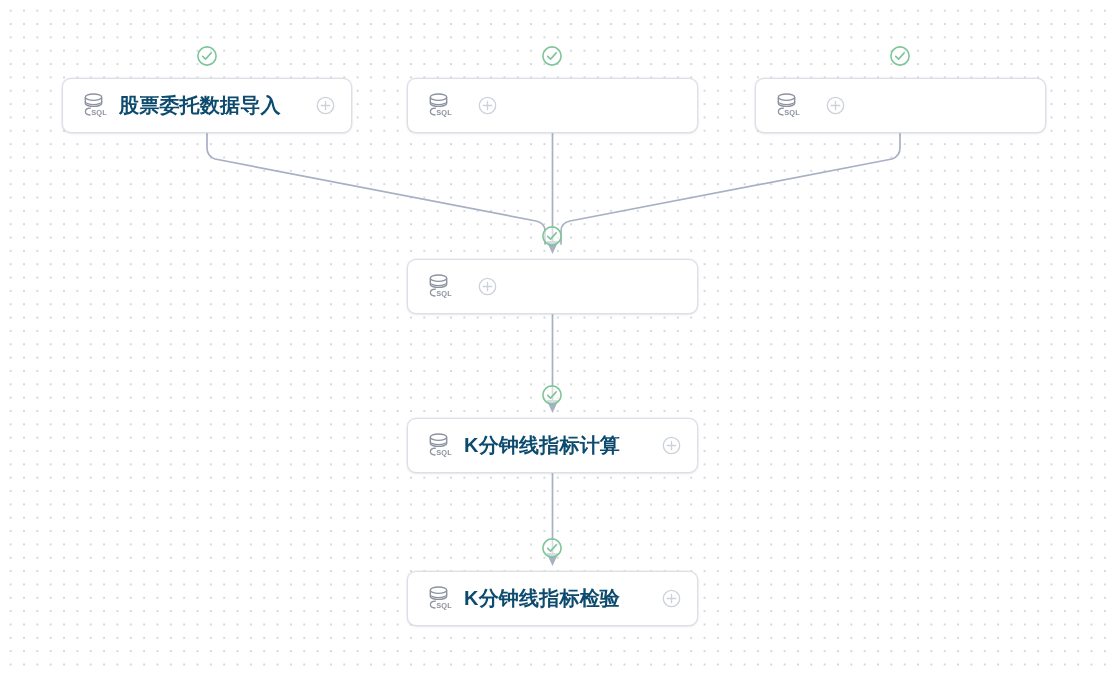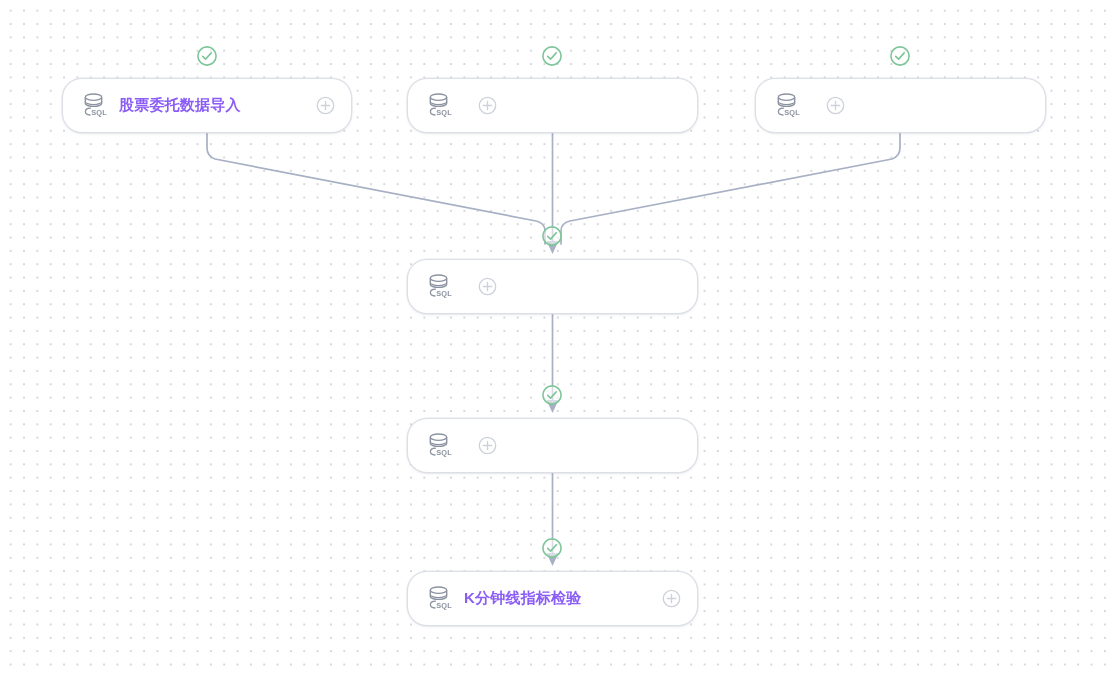--- a/index.html
+++ b/index.html
@@ -50,43 +50,43 @@
     pointer-events: auto;
   }
   .status-badge svg { display: block; width: 22px; height: 22px; }
 
   
   .node {
     position: absolute;
     height: 55px;
     background: #ffffff;
     border: 1px solid #dcdfe6;
-    border-radius: 20px;
+    border-radius: 9px;
     box-shadow: 0 1px 3px rgba(90,100,120,0.10), 0 0 0 0.5px rgba(220,223,230,0.6);
     display: flex;
     align-items: center;
     padding: 0 16px 0 18px;
     z-index: 3;
     cursor: default;
   }
 
   .node-db-icon {
     flex: 0 0 auto;
     width: 26px;
     height: 28px;
     margin-right: 12px;
     position: relative;
   }
   .node-db-icon svg { display: block; width: 26px; height: 28px; }
 
   .node-label {
     flex: 1 1 auto;
-    font-size: 15px;
+    font-size: 20px;
     font-weight: 700;
-    color: #8b5cf6;
+    color: #0c4a6e;
     letter-spacing: 0.2px;
     white-space: nowrap;
     overflow: hidden;
   }
 
   .node-add-btn {
     flex: 0 0 auto;
     width: 19px;
     height: 19px;
     margin-left: 14px;
@@ -228,20 +228,21 @@
       <div class="node" style="left: 407px; top: 418px; width: 291px; height: 55px;">
         <span class="node-db-icon">
           <svg viewBox="0 0 26 28" xmlns="http://www.w3.org/2000/svg" aria-hidden="true">
             <ellipse cx="12.5" cy="5.2" rx="8.2" ry="3.2" fill="none" stroke="#8c93a0" stroke-width="1.4"></ellipse>
             <path d="M4.3 5.2 L4.3 11.2 C4.3 13 8 14.4 12.5 14.4 C17 14.4 20.7 13 20.7 11.2 L20.7 5.2" fill="none" stroke="#8c93a0" stroke-width="1.4"></path>
             <path d="M4.3 9.4 C4.3 11.2 8 12.6 12.5 12.6 C17 12.6 20.7 11.2 20.7 9.4" fill="none" stroke="#8c93a0" stroke-width="1.2"></path>
             <path d="M9.4 16.2 C6 16.2 4.4 17.6 4.4 19.6 C4.4 21.6 6 23 9.0 23" fill="none" stroke="#8c93a0" stroke-width="1.3" stroke-linecap="round"></path>
             <text x="10.2" y="22.6" font-family="Liberation Sans, sans-serif" font-size="7.4" font-weight="700" fill="#8c93a0" letter-spacing="0.2">SQL</text>
           </svg>
         </span>
+        <span class="node-label">K分钟线指标计算</span>
         <span class="node-add-btn">
           <svg viewBox="0 0 19 19" xmlns="http://www.w3.org/2000/svg" aria-hidden="true">
             <circle cx="9.5" cy="9.5" r="8.2" fill="none" stroke="#cdd1d9" stroke-width="1.3"></circle>
             <path d="M9.5 5.3 L9.5 13.7 M5.3 9.5 L13.7 9.5" stroke="#cdd1d9" stroke-width="1.3" stroke-linecap="round"></path>
           </svg>
         </span>
       </div>
       <div class="node" style="left: 407px; top: 571px; width: 291px; height: 55px;">
         <span class="node-db-icon">
           <svg viewBox="0 0 26 28" xmlns="http://www.w3.org/2000/svg" aria-hidden="true">

